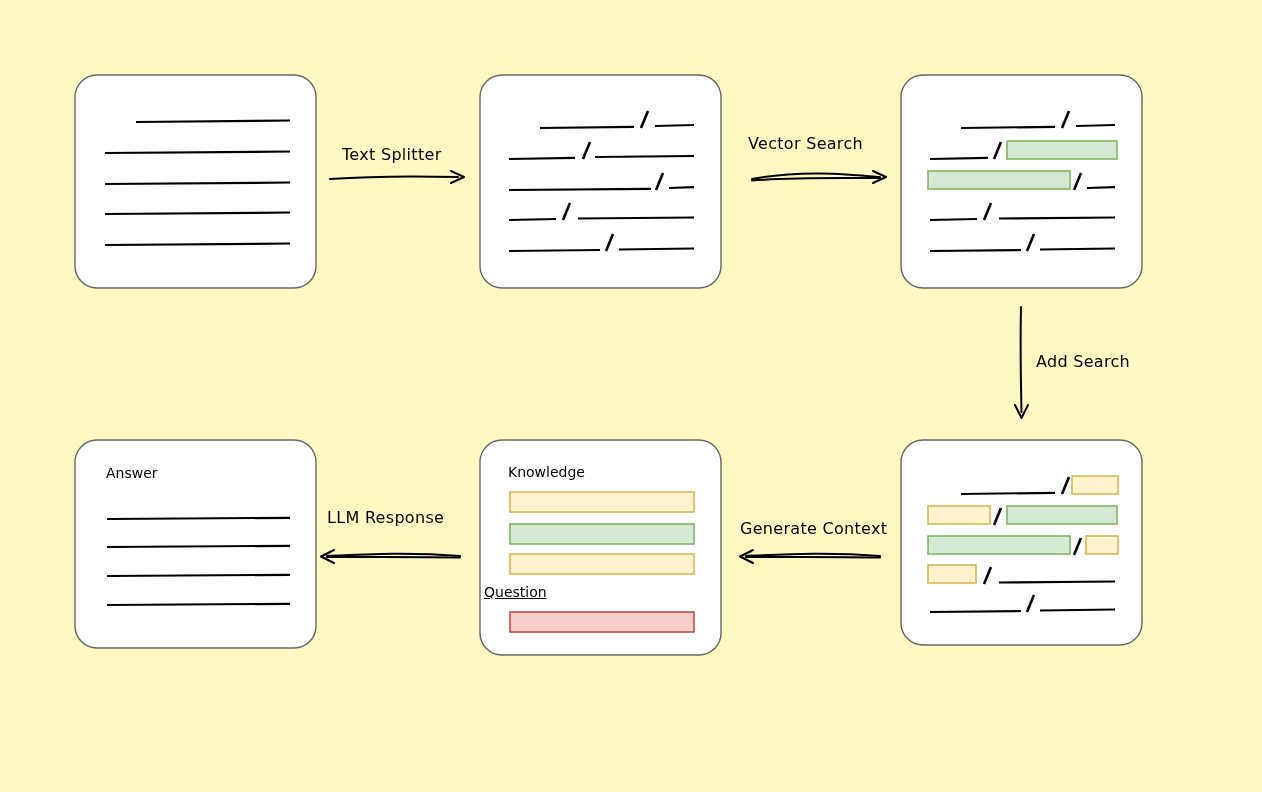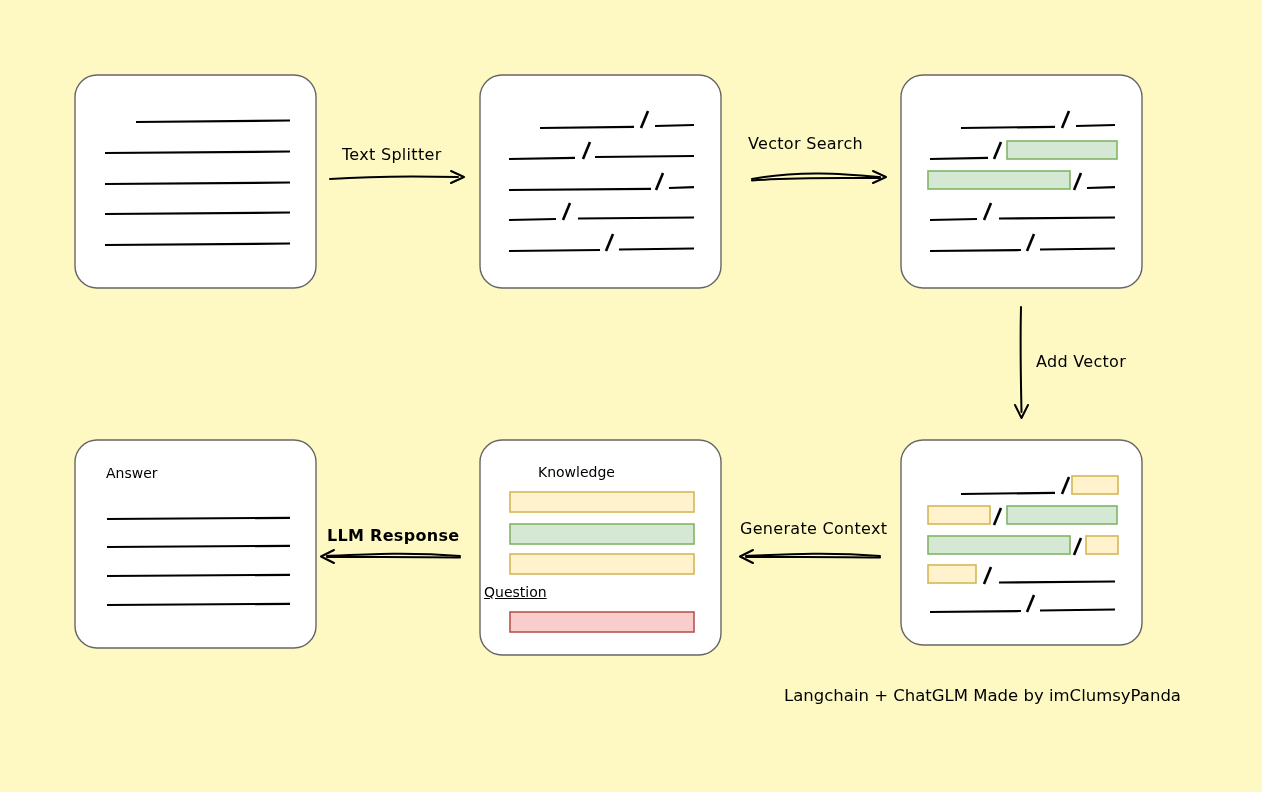--- a/index.html
+++ b/index.html
@@ -234,27 +234,26 @@
         <line class="rule" x1="107" y1="605" x2="290" y2="603.8"></line>
       </g>
     </g>
 
   </svg>
 
   <div class="label-text" style="left:342px; top:145px;">Text Splitter</div>
 
   <div class="label-text" style="left:748px; top:134px;">Vector Search</div>
 
-  <div class="label-text" style="left:1036px; top:352px;">Add Vector</div>
+  <div class="label-text" style="left:1036px; top:352px;">Add Search</div>
 
   <div class="label-text" style="left:740px; top:519px;">Generate Context</div>
 
-  <div class="label-text" style="left:327px; top:526px;font-weight:bold;">LLM Response</div>
-
-  <div class="box-title" style="left:508px; top:464px;margin-left:30px;">Knowledge</div>
+  <div class="label-text" style="left:327px; top:508px;">LLM Response</div>
+
+  <div class="box-title" style="left:508px; top:464px;">Knowledge</div>
 
   <div class="box-title" style="left:484px; top:584px;text-decoration:underline;">Question</div>
 
   <div class="box-title" style="left:106px; top:465px;">Answer</div>
 
-  <div class="footer-text" style="left:784px; top:686px;">Langchain + ChatGLM Made by imClumsyPanda</div>
 
 </div>
 
 </body></html>

